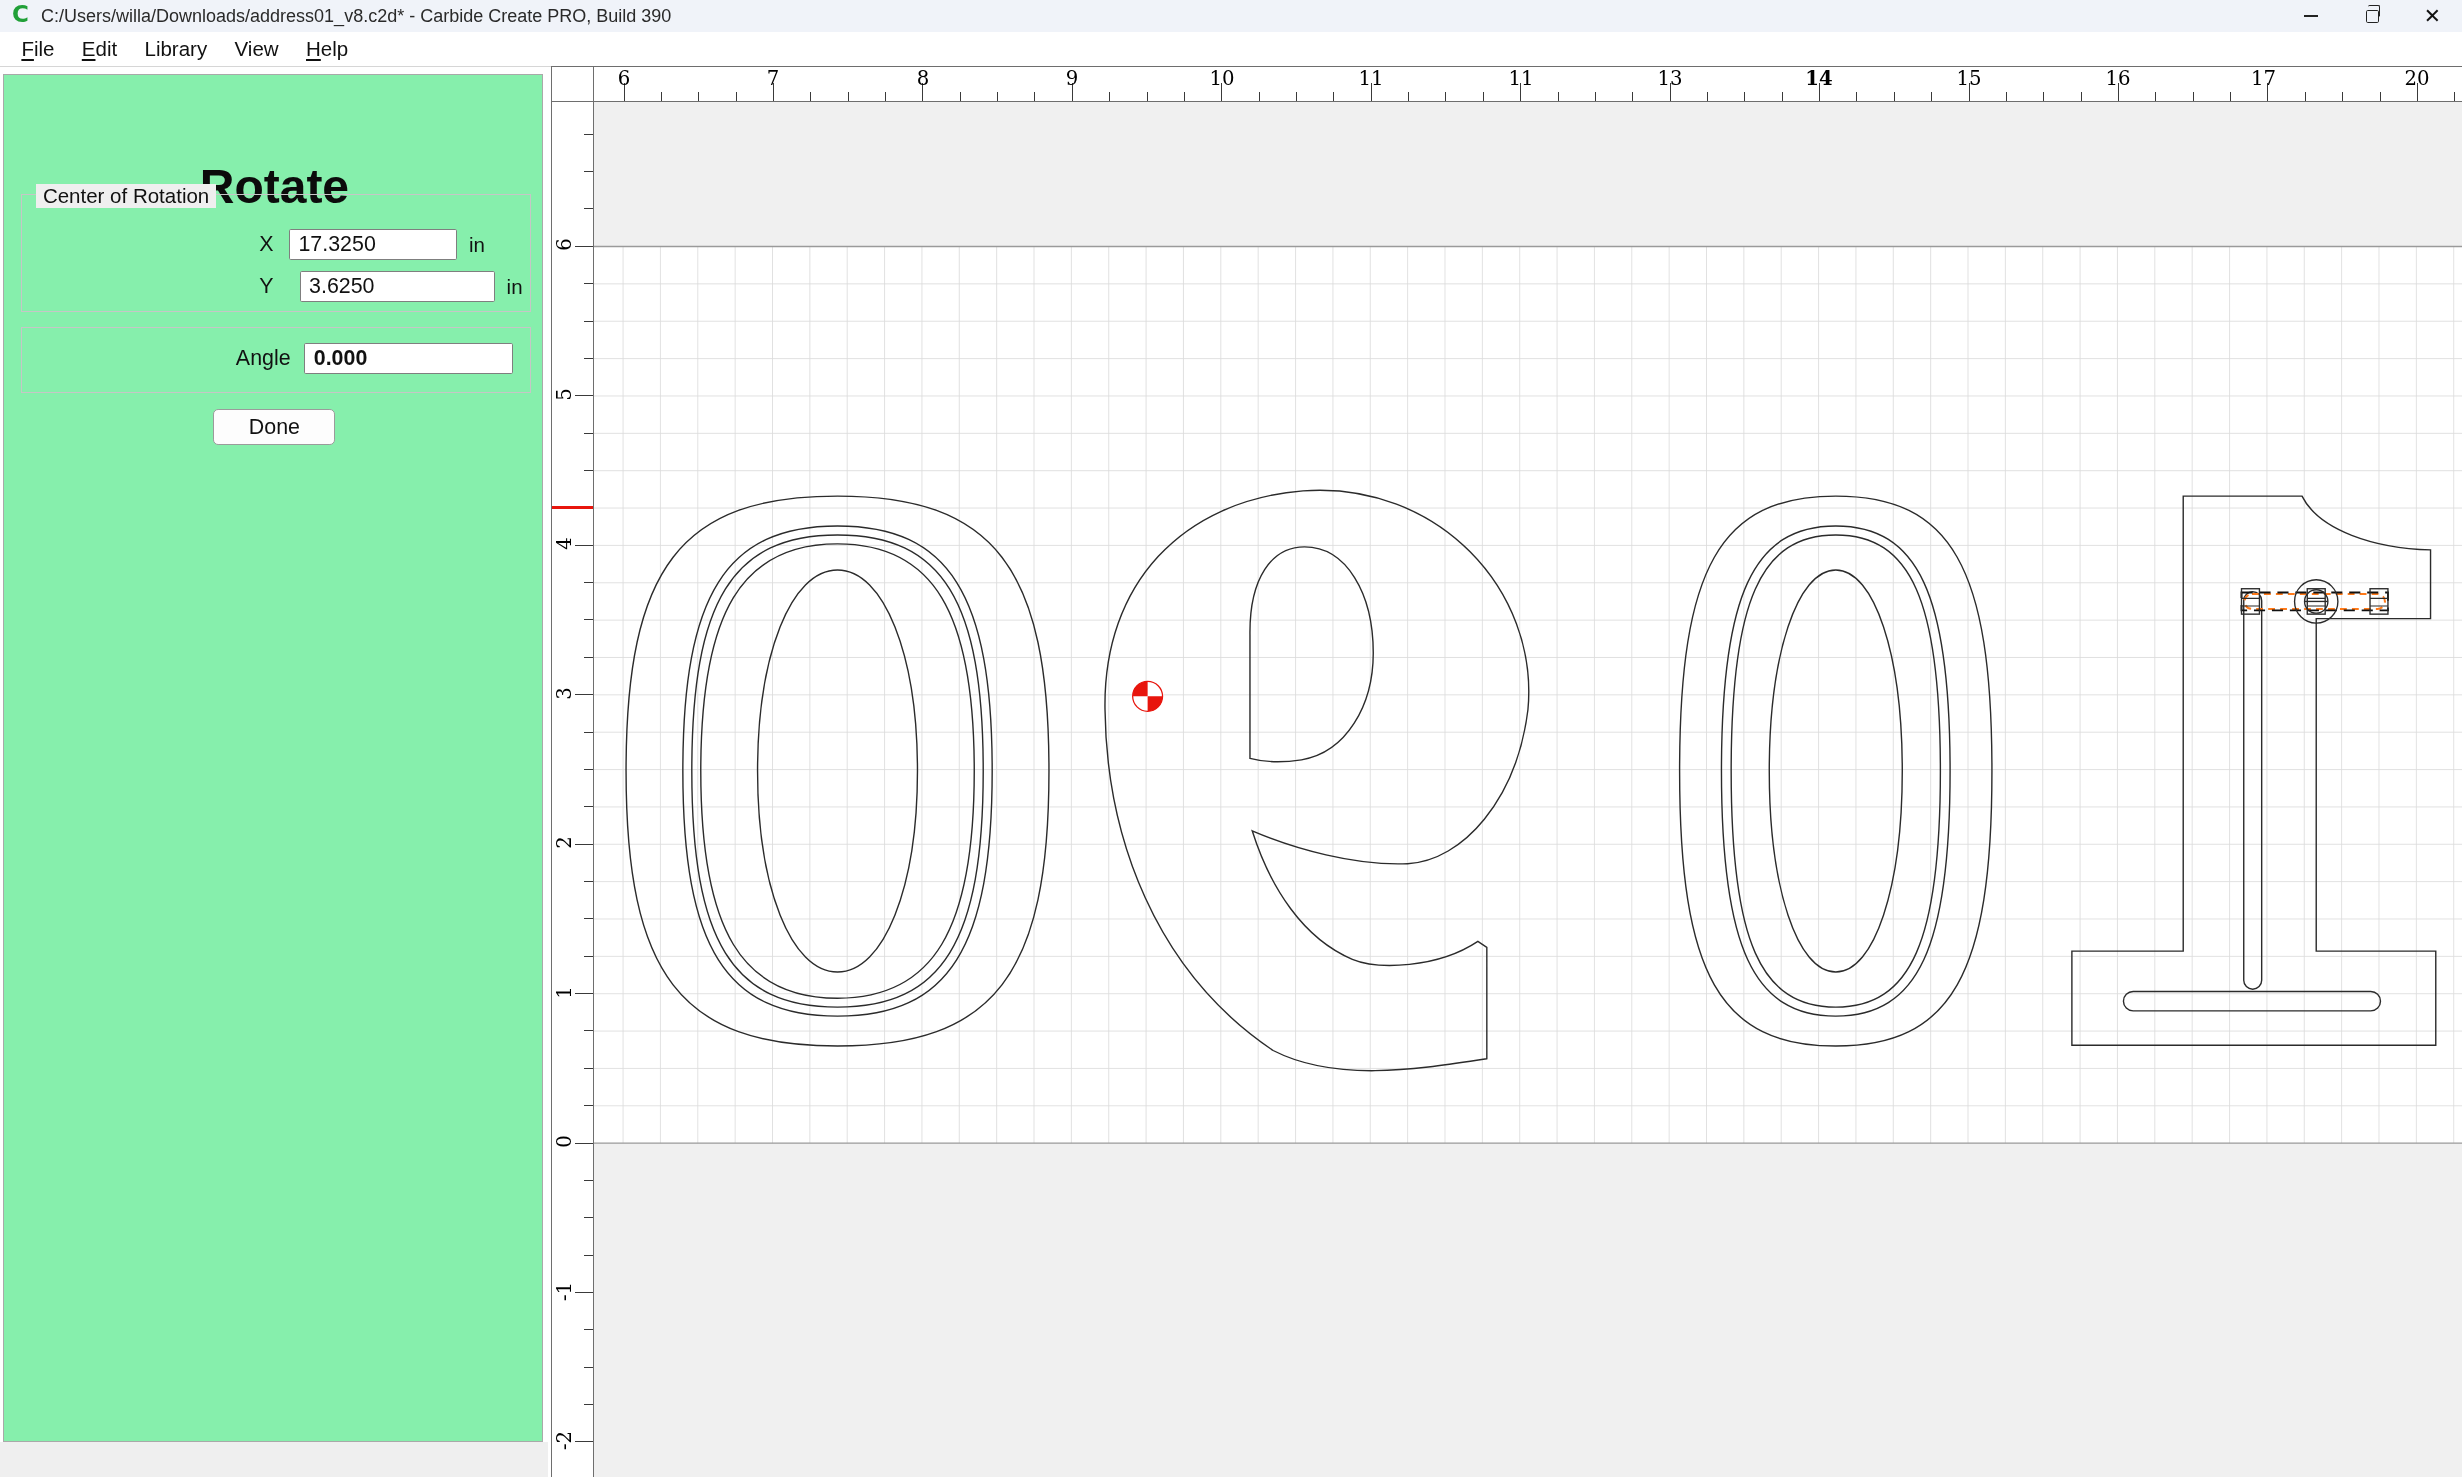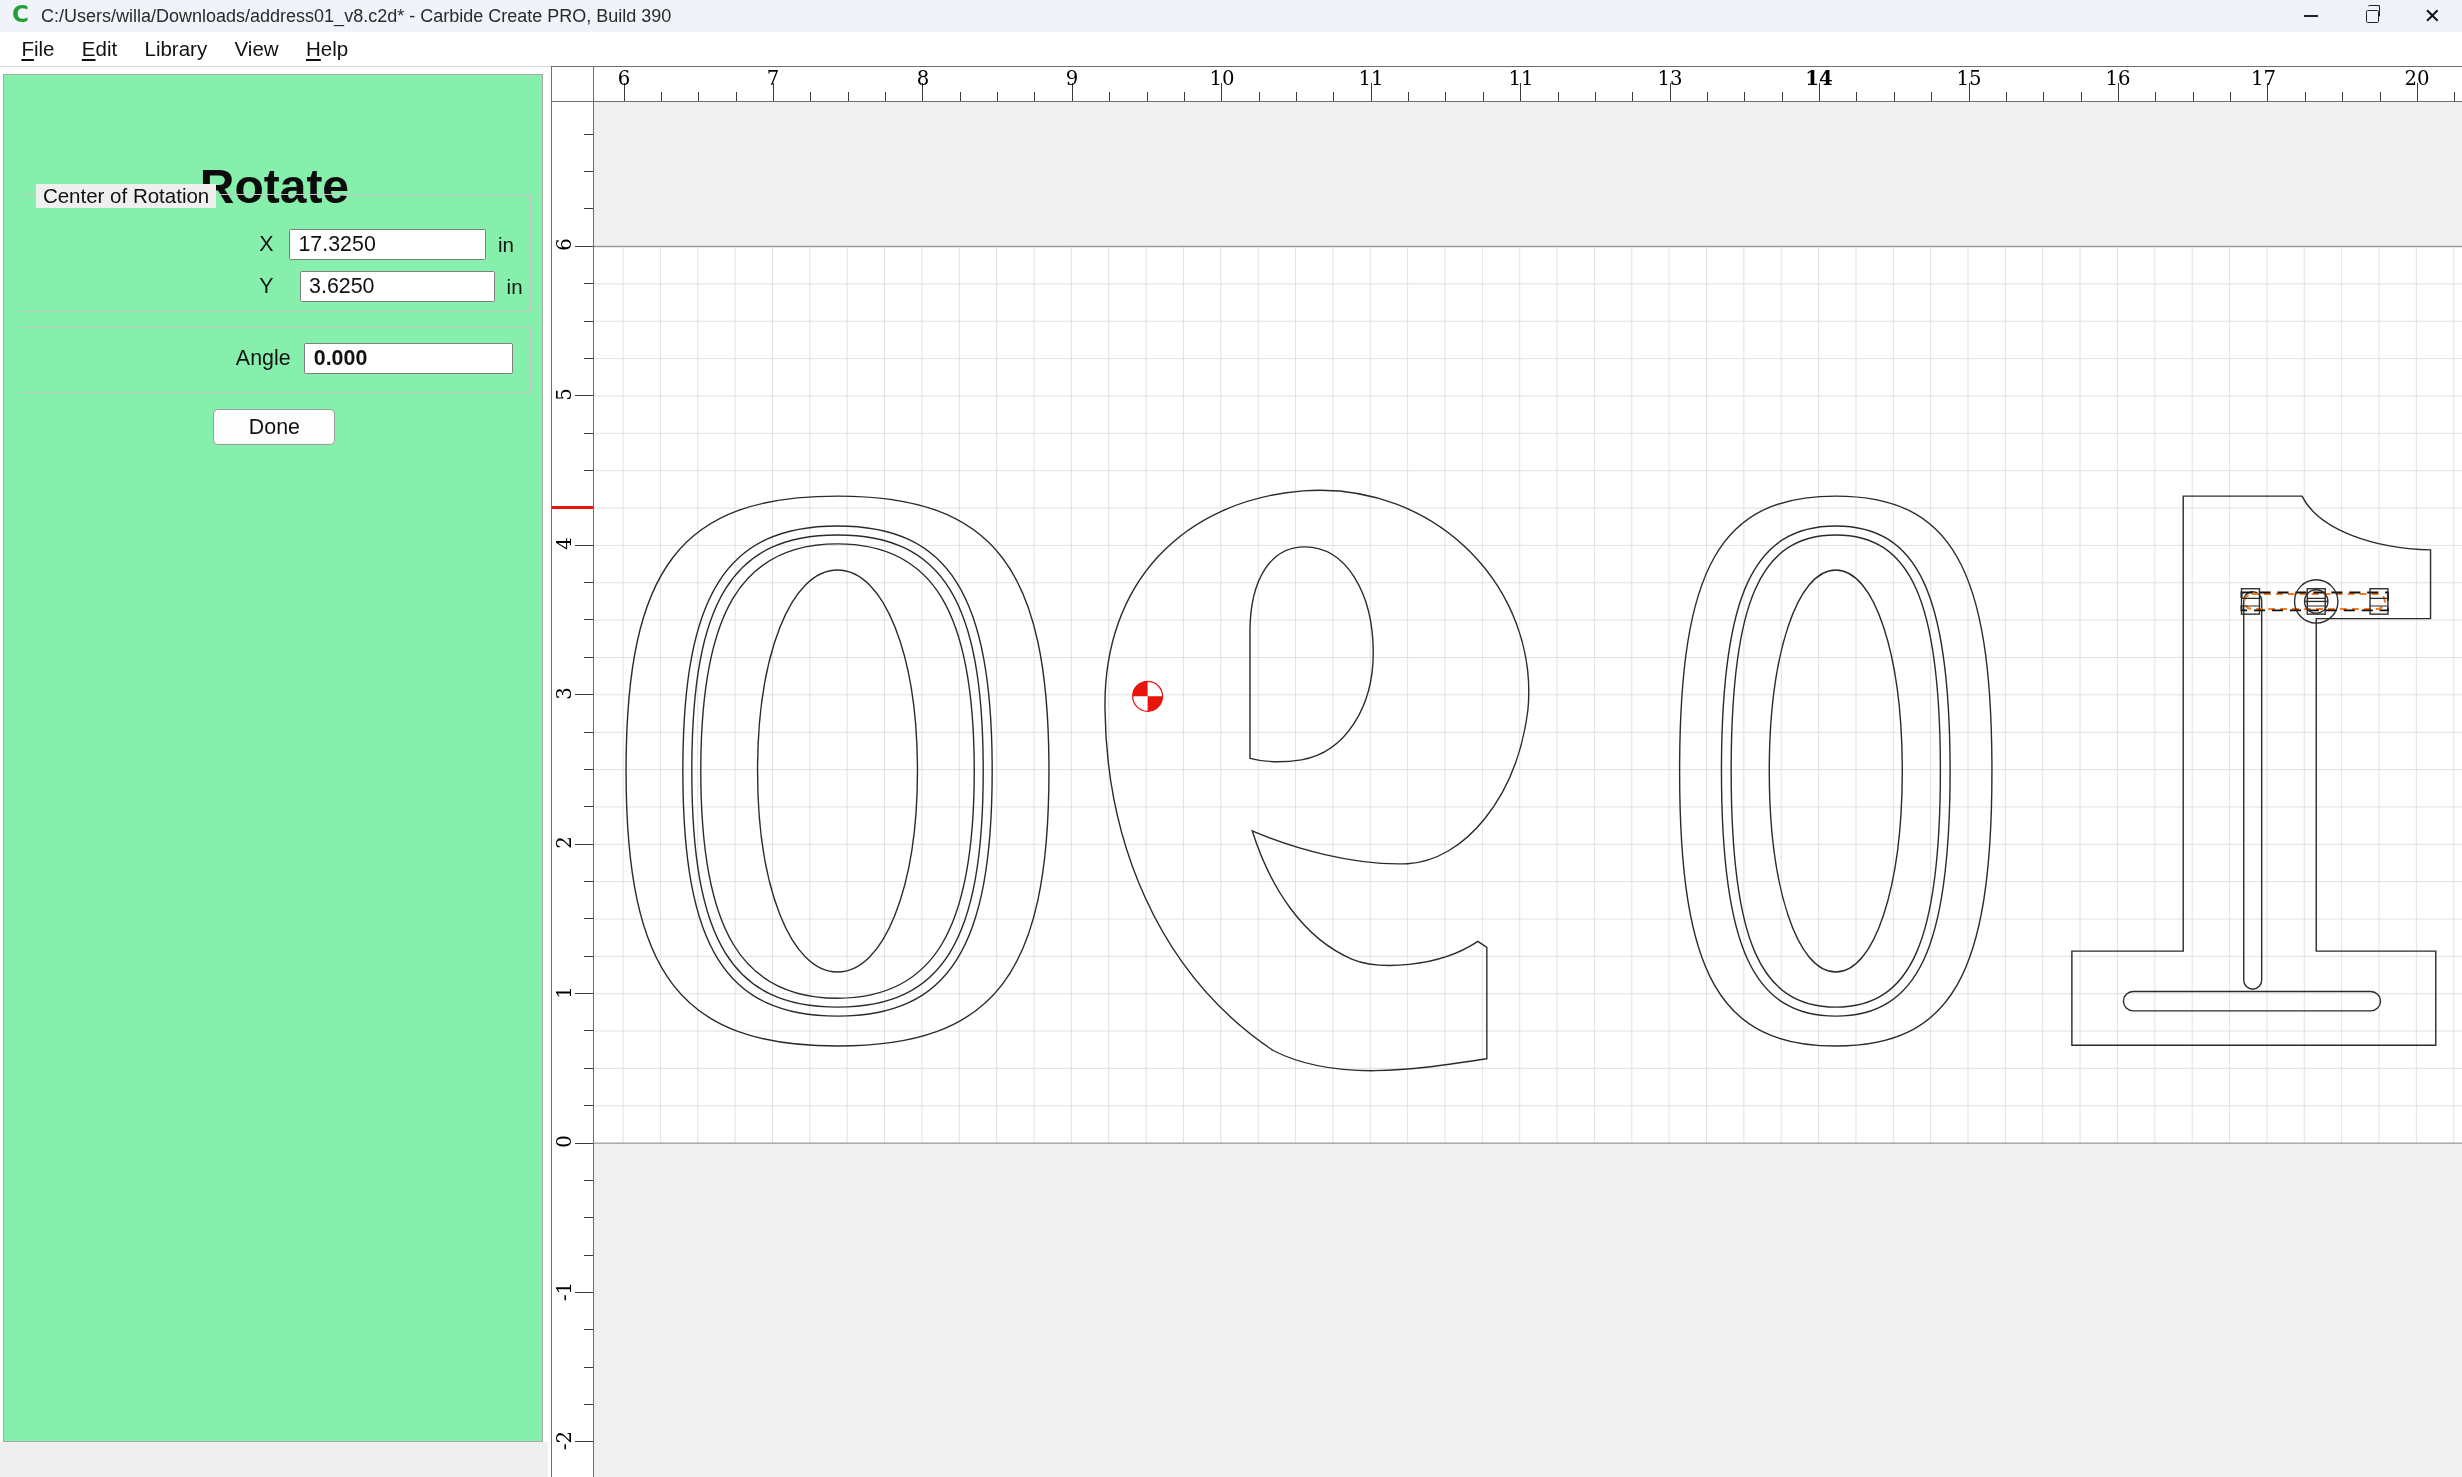--- a/index.html
+++ b/index.html
@@ -83,21 +83,21 @@
     <div class="menu-item"><u>H</u>elp</div>
   </div>
 
 <div class="panel">
   <div class="panel-title">Rotate</div>
 
   <div class="groupbox gb-center">
     <span class="gb-legend">Center of Rotation</span>
     <div class="field-row" style="left:0;top:34px;">
       <span class="field-label" style="width:252px;">X</span>
-      <input class="field-input" style="margin-left: 15.4px; width: 197px;" value="17.3250">
+      <input class="field-input" style="margin-left: 15.4px; width: 168px;" value="17.3250">
       <span class="field-unit" style="margin-left:12px;">in</span>
     </div>
     <div class="field-row" style="left:0;top:76px;">
       <span class="field-label" style="width:252px;">Y</span>
       <input class="field-input" style="margin-left: 26px; width: 195px;" value="3.6250">
       <span class="field-unit" style="margin-left:12px;">in</span>
     </div>
   </div>
 
   <div class="groupbox gb-angle">

